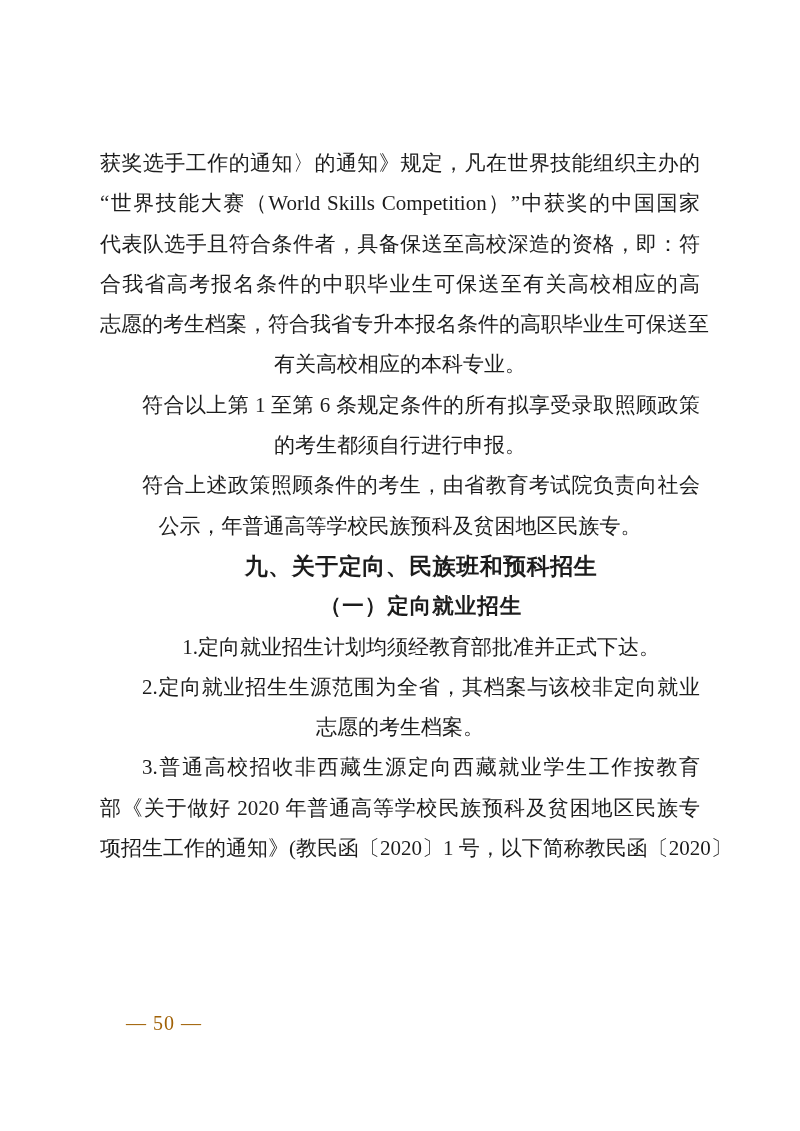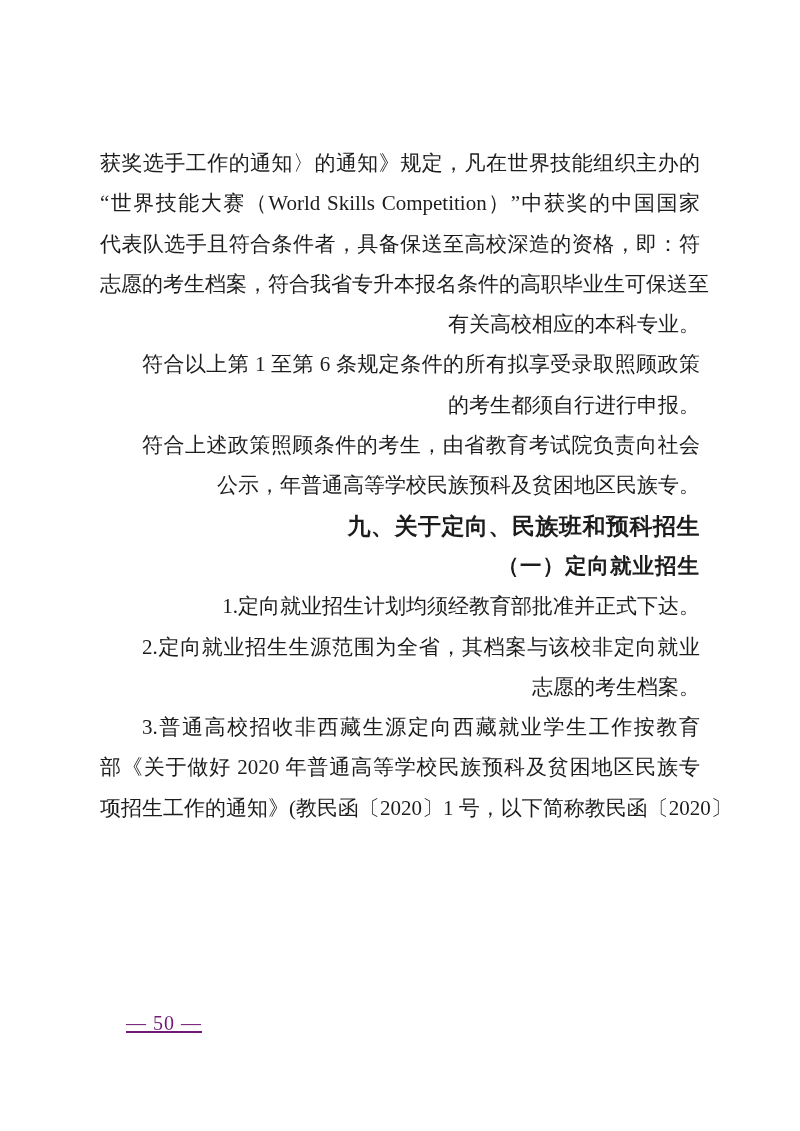--- a/index.html
+++ b/index.html
@@ -20,21 +20,21 @@
     position: absolute;
     left: 100px; top: 143px;
     width: 600px;
   }
   .block { margin: 0; padding: 0; }
   .line {
     height: 40.3px;
     line-height: 40.3px;
     font-size: 21px;
     white-space: nowrap;
-    text-align: right;
+    text-align: center;
   }
   .line.fill {
     text-align: justify;
     text-align-last: justify;
     text-justify: inter-character;
   }
   .line.indent { text-indent: 42px; }
   .heading-hei .line {
     font-family: "Liberation Sans", sans-serif;
     font-weight: bold;
@@ -45,33 +45,33 @@
     font-weight: 600;
     font-size: 21.5px;
     letter-spacing: 1px;
   }
   .page-number {
     position: absolute;
     left: 126px; top: 1012px;
     font-size: 20px;
     line-height: 22px;
     letter-spacing: 1px;
-    color: #701a75;
-    text-decoration: underline;
+    color: #a16207;
   }
 </style>
 </head>
 <body>
 
 <div class="page">
   <div class="doc-body">
       <div class="block body">
         <div class="line fill">获奖选手工作的通知〉的通知》规定，凡在世界技能组织主办的</div>
         <div class="line fill">“世界技能大赛（World Skills Competition）”中获奖的中国国家</div>
         <div class="line fill">代表队选手且符合条件者，具备保送至高校深造的资格，即：符</div>
+        <div class="line fill">合我省高考报名条件的中职毕业生可保送至有关高校相应的高</div>
         <div class="line fill">志愿的考生档案，符合我省专升本报名条件的高职毕业生可保送至</div>
         <div class="line">有关高校相应的本科专业。</div>
       </div>
       <div class="block body">
         <div class="line fill indent">符合以上第 1 至第 6 条规定条件的所有拟享受录取照顾政策</div>
         <div class="line">的考生都须自行进行申报。</div>
       </div>
       <div class="block body">
         <div class="line fill indent">符合上述政策照顾条件的考生，由省教育考试院负责向社会</div>
         <div class="line">公示，年普通高等学校民族预科及贫困地区民族专。</div>

